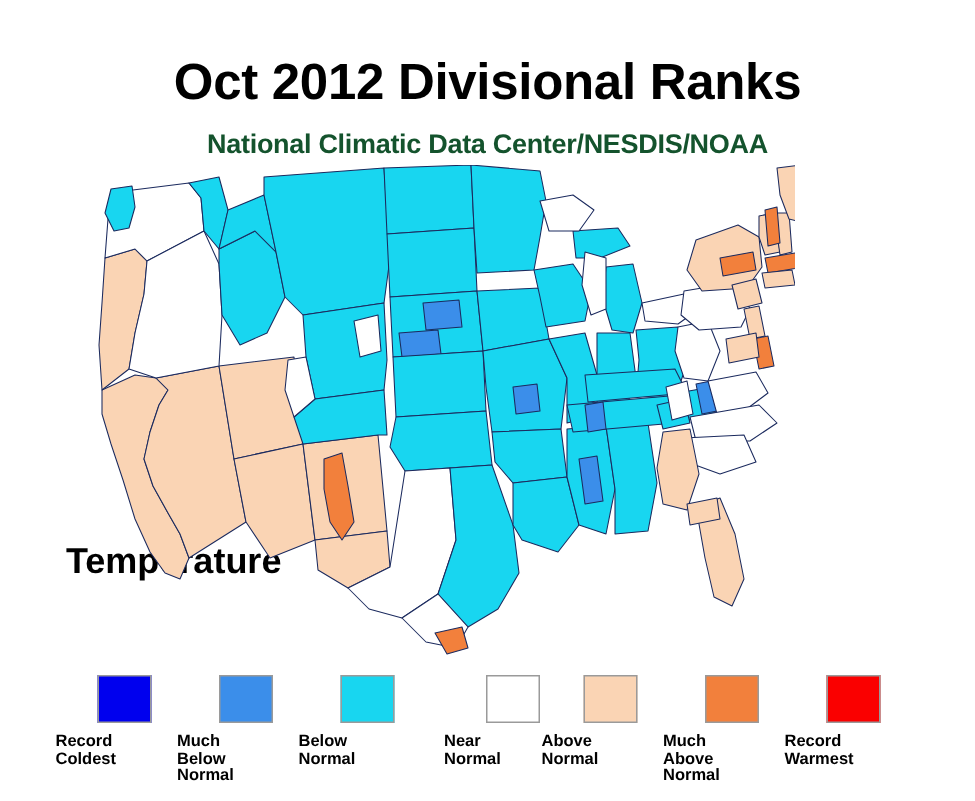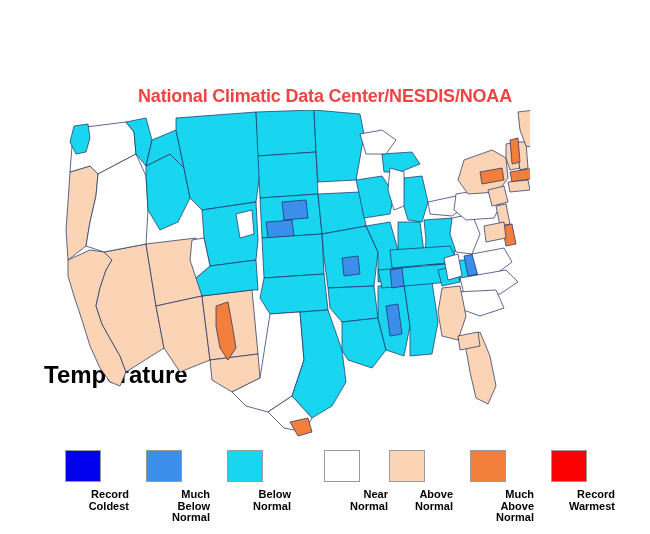--- a/index.html
+++ b/index.html
@@ -14,56 +14,57 @@
 
   .title{
     position:absolute;top:36px;left:0;width:650px;
     text-align:center;
     font-size:34px;font-weight:bold;color:#000;
     letter-spacing:-0.2px;
   }
   .subtitle{
     position:absolute;top:86px;left:0;width:650px;
     text-align:center;
-    font-size:18px;font-weight:bold;color:#ef4444;
+    font-size:18px;font-weight:bold;color:#14532d;
     letter-spacing:-0.2px;
   }
   .var-label{
     position:absolute;left:44px;top:361px;
     font-size:24px;font-weight:bold;color:#000;
   }
 
   .map-wrap{position:absolute;left:60px;top:110px;width:470px;height:330px;}
   .map-wrap svg{display:block;}
 
   .noaa-logo{position:absolute;left:533px;top:288px;width:62px;height:62px;}
 
   .legend{
     position:absolute;left:0;top:450px;width:650px;height:84px;
   }
   .legend-item{
-    position:absolute;top:0;width:92px;text-align:right;
+    position:absolute;top:0;width:92px;text-align:left;
   }
   .swatch{
     width:36px;height:32px;margin:0 auto;
     border:1px solid #9a9a9a;
     box-sizing:border-box;
   }
   .legend-label{
     margin-top:7px;
     font-size:11px;font-weight:bold;color:#000;
     line-height:11.5px;
     white-space:pre-line;
   }
 </style>
 </head>
 <body>
 
 <div id="page">
 
+  <div class="title">Oct 2012 Divisional Ranks</div>
   <div class="subtitle">National Climatic Data Center/NESDIS/NOAA</div>
 
   <div class="var-label">Temperature</div>
 
   <div class="map-wrap">
     <svg width="470" height="330" viewBox="0 0 470 330" xmlns="http://www.w3.org/2000/svg">
       <g stroke="#1b2a5e" stroke-width="0.7" stroke-linejoin="round">
 
         <path fill="#fad4b4" d="M8,150 L30,140 L44,142 L52,150 L46,160 L40,178 L36,196 L42,214 L52,232 L60,246 L66,262 L60,276 L50,272 L40,258 L30,236 L22,210 L14,186 L8,166 Z"></path>
         <path fill="#fad4b4" d="M44,142 L86,134 L96,196 L104,238 L66,262 L60,246 L52,232 L42,214 L36,196 L40,178 L46,160 L52,150 Z"></path>

